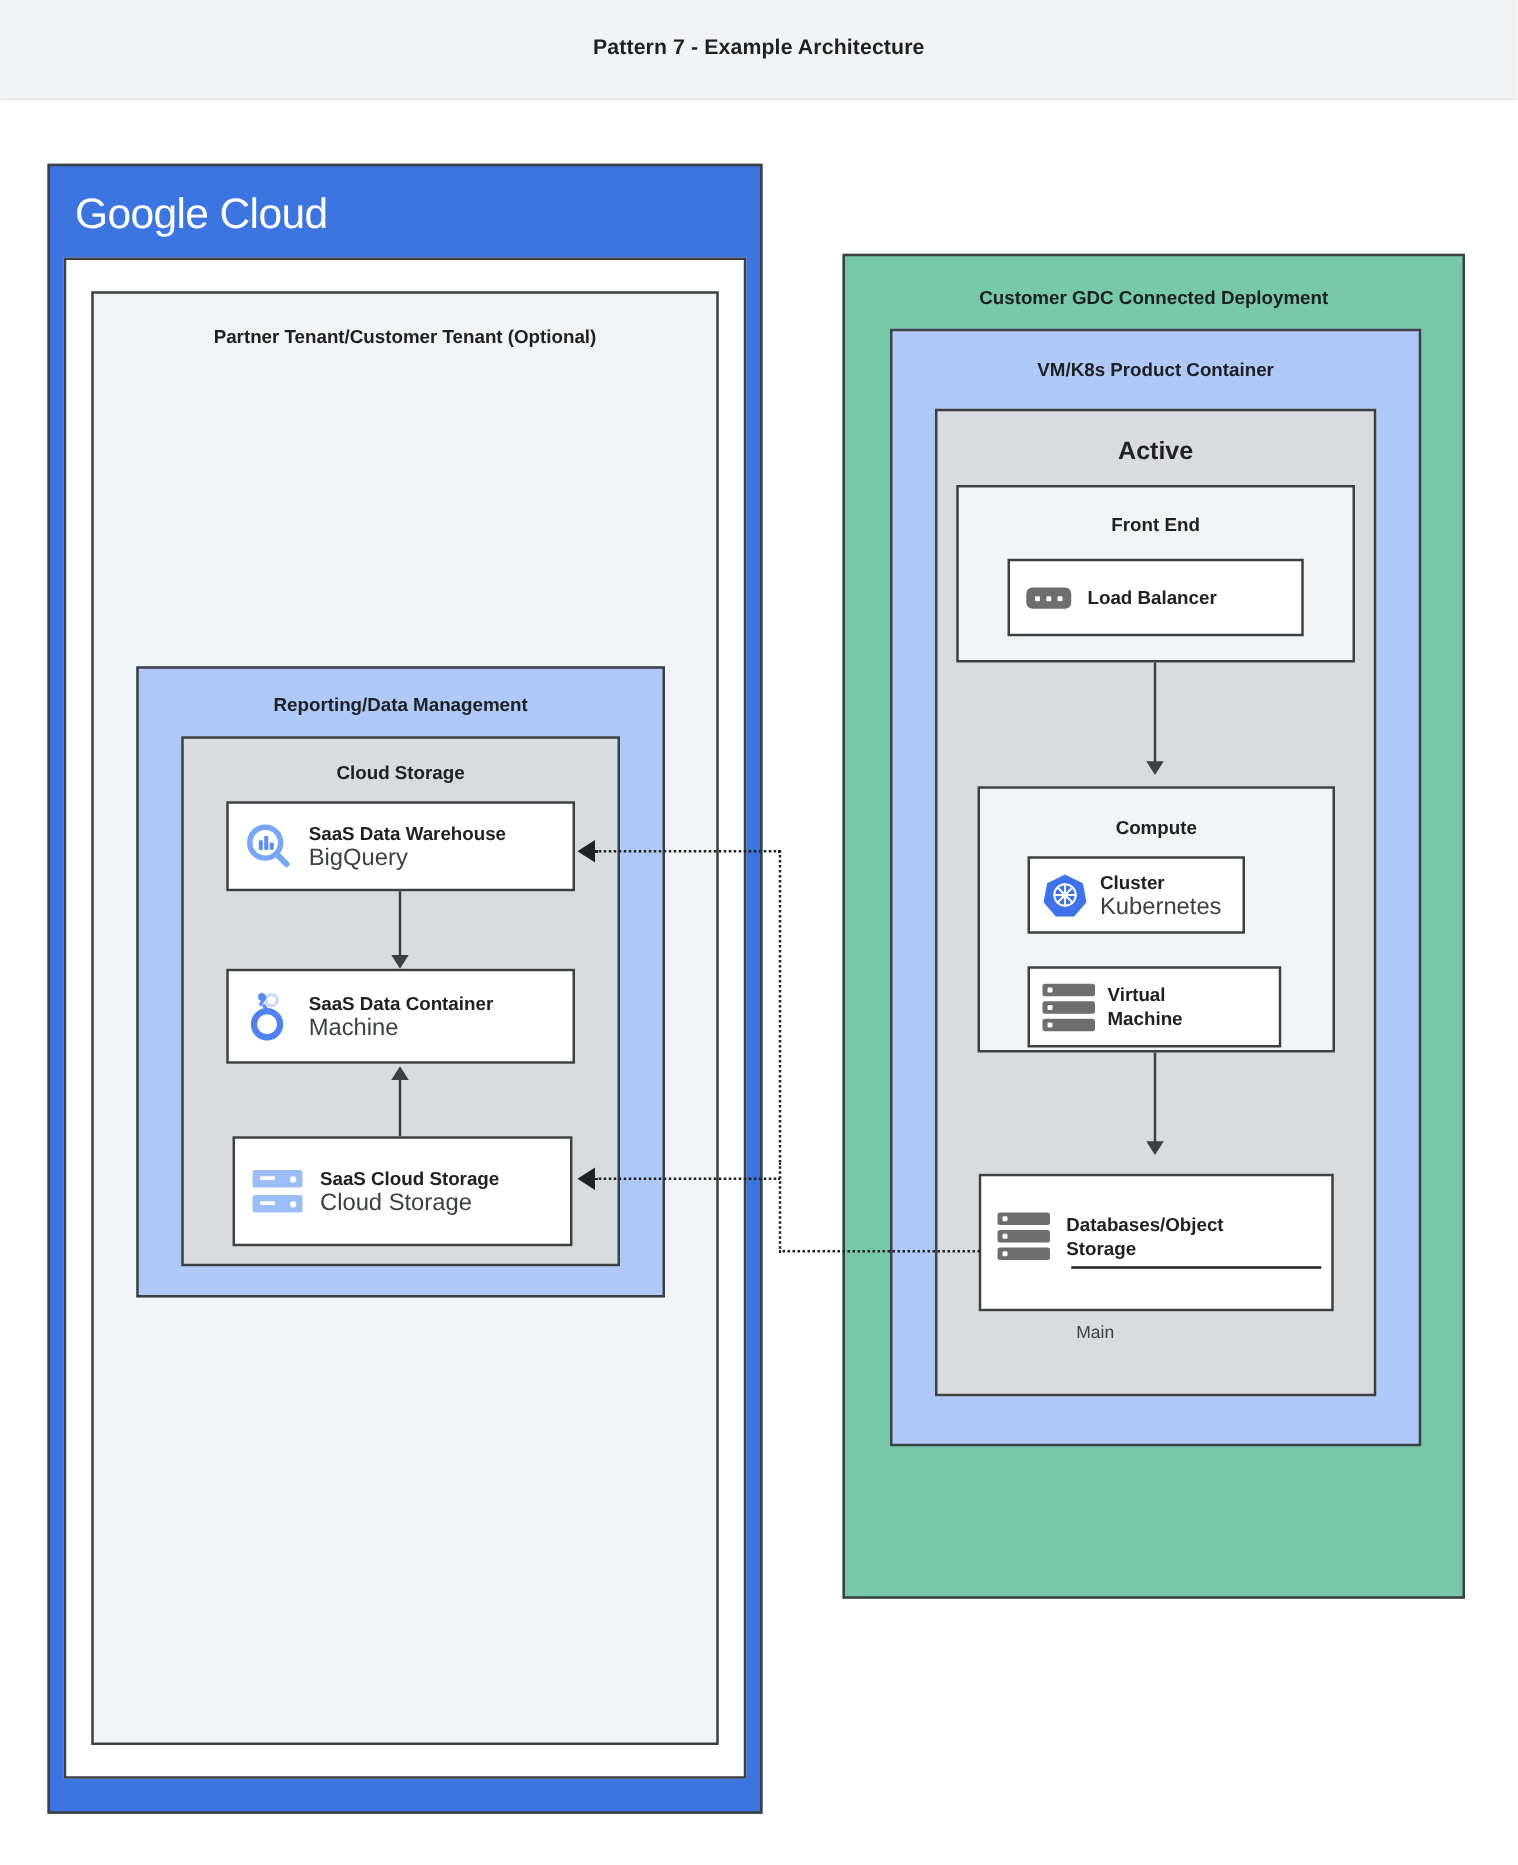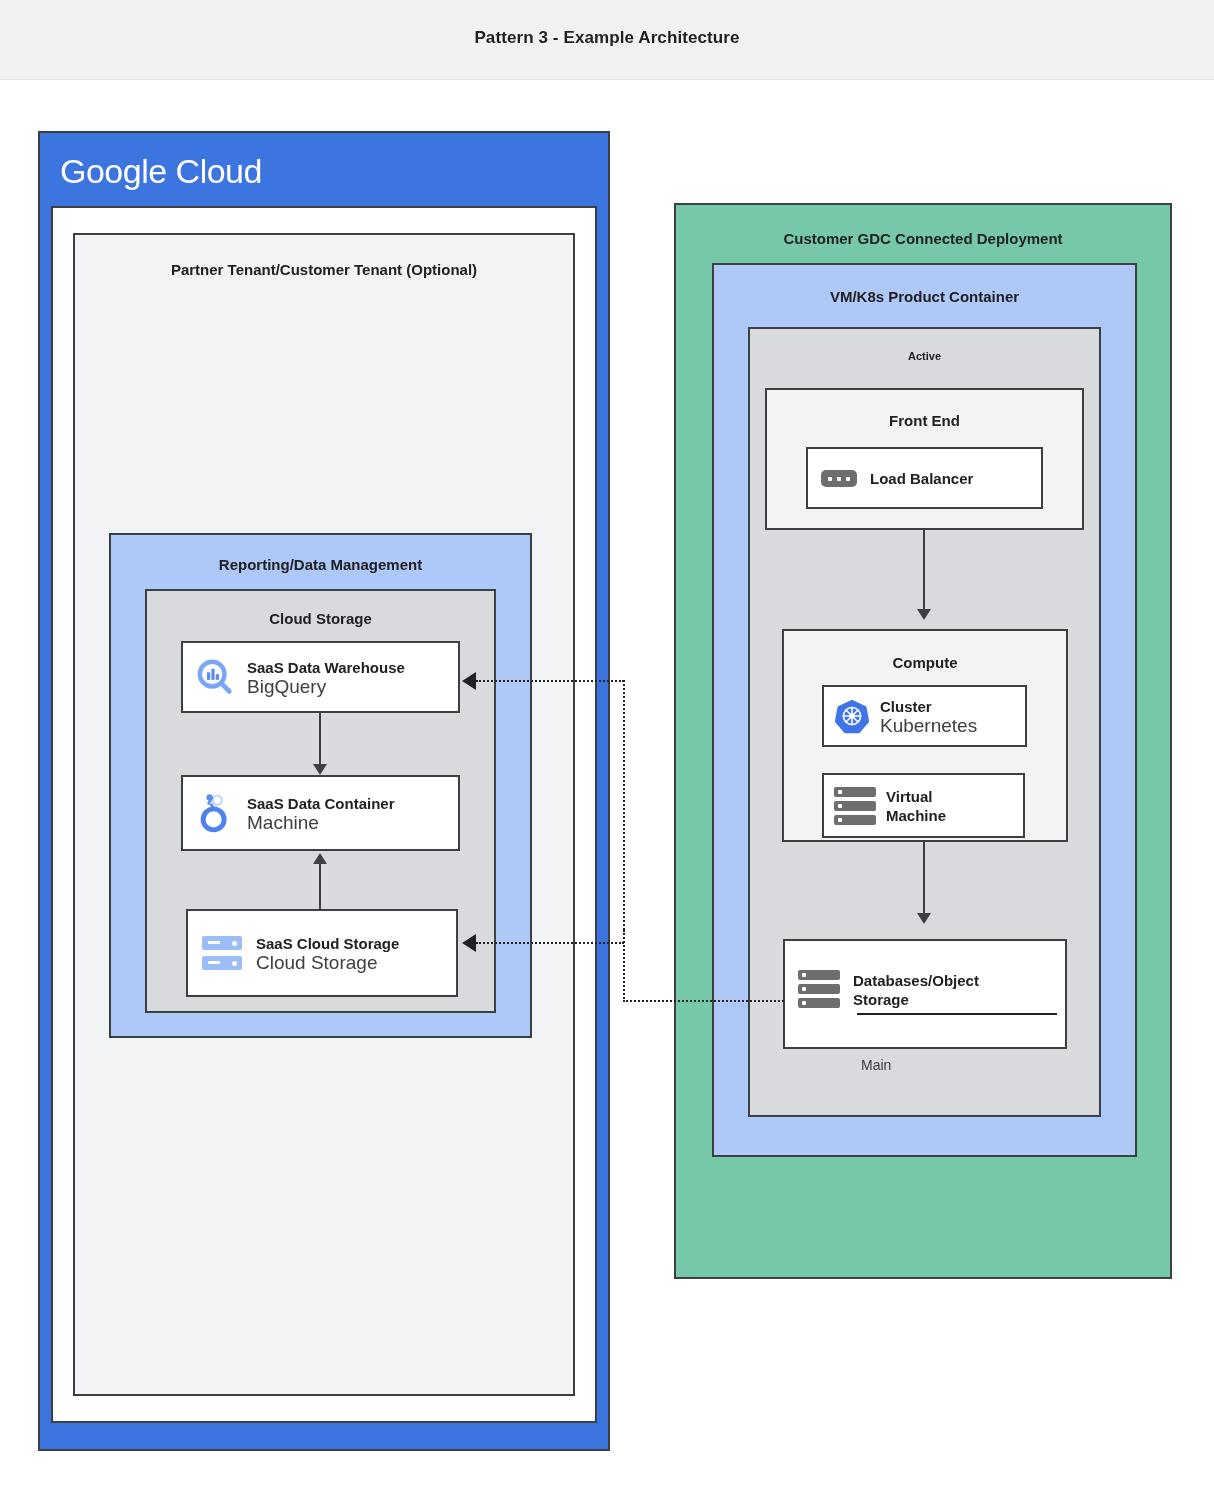--- a/index.html
+++ b/index.html
@@ -95,21 +95,21 @@
 
   
   .srv-stack{display:flex;flex-direction:column;justify-content:center;}
   .srv-bar{position:relative;border-radius:2px;}
   .srv-dot{position:absolute;border-radius:1px;background:#ffffff;}
 </style>
 </head>
 <body>
 
 <div id="title-bar">
-  <div id="page-title">Pattern 3 - Example Architecture</div>
+  <div id="page-title">Pattern 7 - Example Architecture</div>
 </div>
 
 <div id="left-rule"></div>
 
 <div id="canvas">
 
   <div class="box blue-solid" style="left:38px;top:50px;width:572px;height:1320px;">
   </div>
 
   <div id="gc-logo" style="top:71px;">
@@ -189,21 +189,21 @@
 
   <div class="box green" style="left:674px;top:122px;width:498px;height:1076px;">
     <div class="hdr" style="top:25px;font-size:15px;">Customer GDC Connected Deployment</div>
   </div>
 
   <div class="box blue-light" style="left:712px;top:182px;width:425px;height:894px;">
     <div class="hdr" style="top:23px;font-size:15px;">VM/K8s Product Container</div>
   </div>
 
   <div class="box gray" style="left:748px;top:246px;width:353px;height:790px;">
-    <div class="hdr" style="top:21px;font-size:11px;">Active</div>
+    <div class="hdr" style="top:21px;font-size:20px;">Active</div>
   </div>
 
   <div class="box gray-lite" style="left:765px;top:307px;width:319px;height:142px;">
     <div class="hdr" style="top:22px;font-size:15px;">Front End</div>
   </div>
 
   <div class="node" style="left:806px;top:366px;width:237px;height:62px;">
     <div class="ico" style="width:62px;height:62px;">
       <div class="srv-bar" style="width:36px;height:17px;background:#6e6e6e;border-radius:5px;position:relative;">
         <span class="srv-dot" style="left:7px;top:7px;width:4px;height:4px;border-radius:1px;background:#fff;"></span>
@@ -216,21 +216,21 @@
     </div>
   </div>
 
   <div class="vline" style="left:923px;top:449px;height:84px;"></div>
   <div class="arrow-down" style="left:917px;top:528px;"></div>
 
   <div class="box gray-lite" style="left:782px;top:548px;width:286px;height:213px;">
     <div class="hdr" style="top:23px;font-size:15px;">Compute</div>
   </div>
 
-  <div class="node" style="left:822px;top:604px;width:205px;height:62px;">
+  <div class="node" style="left:822px;top:604px;width:174px;height:62px;">
     <div class="ico" style="width:56px;height:62px;">
       <svg width="36" height="36" viewBox="0 0 44 44" aria-hidden="true">
         <polygon points="22,2 39.5,10.5 43,29 31,43 13,43 1,29 4.5,10.5" fill="#3f74e8"></polygon>
         <circle cx="22" cy="22" r="10.5" fill="none" stroke="#ffffff" stroke-width="1.9"></circle>
         <circle cx="22" cy="22" r="3.4" fill="#ffffff"></circle>
         <g stroke="#ffffff" stroke-width="1.9" stroke-linecap="round">
           <line x1="22" y1="11.5" x2="22" y2="18.6"></line>
           <line x1="22" y1="25.4" x2="22" y2="32.5"></line>
           <line x1="11.5" y1="22" x2="18.6" y2="22"></line>
           <line x1="25.4" y1="22" x2="32.5" y2="22"></line>

